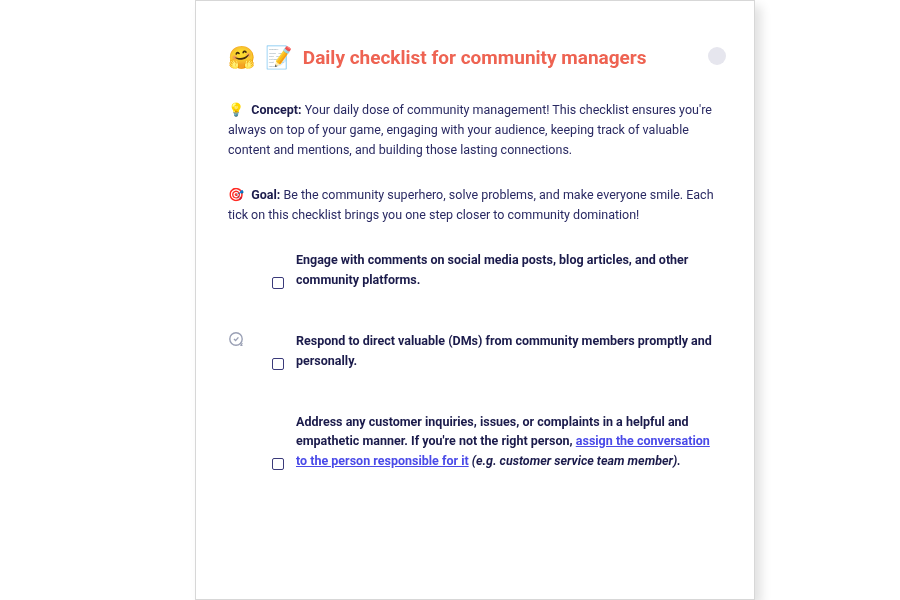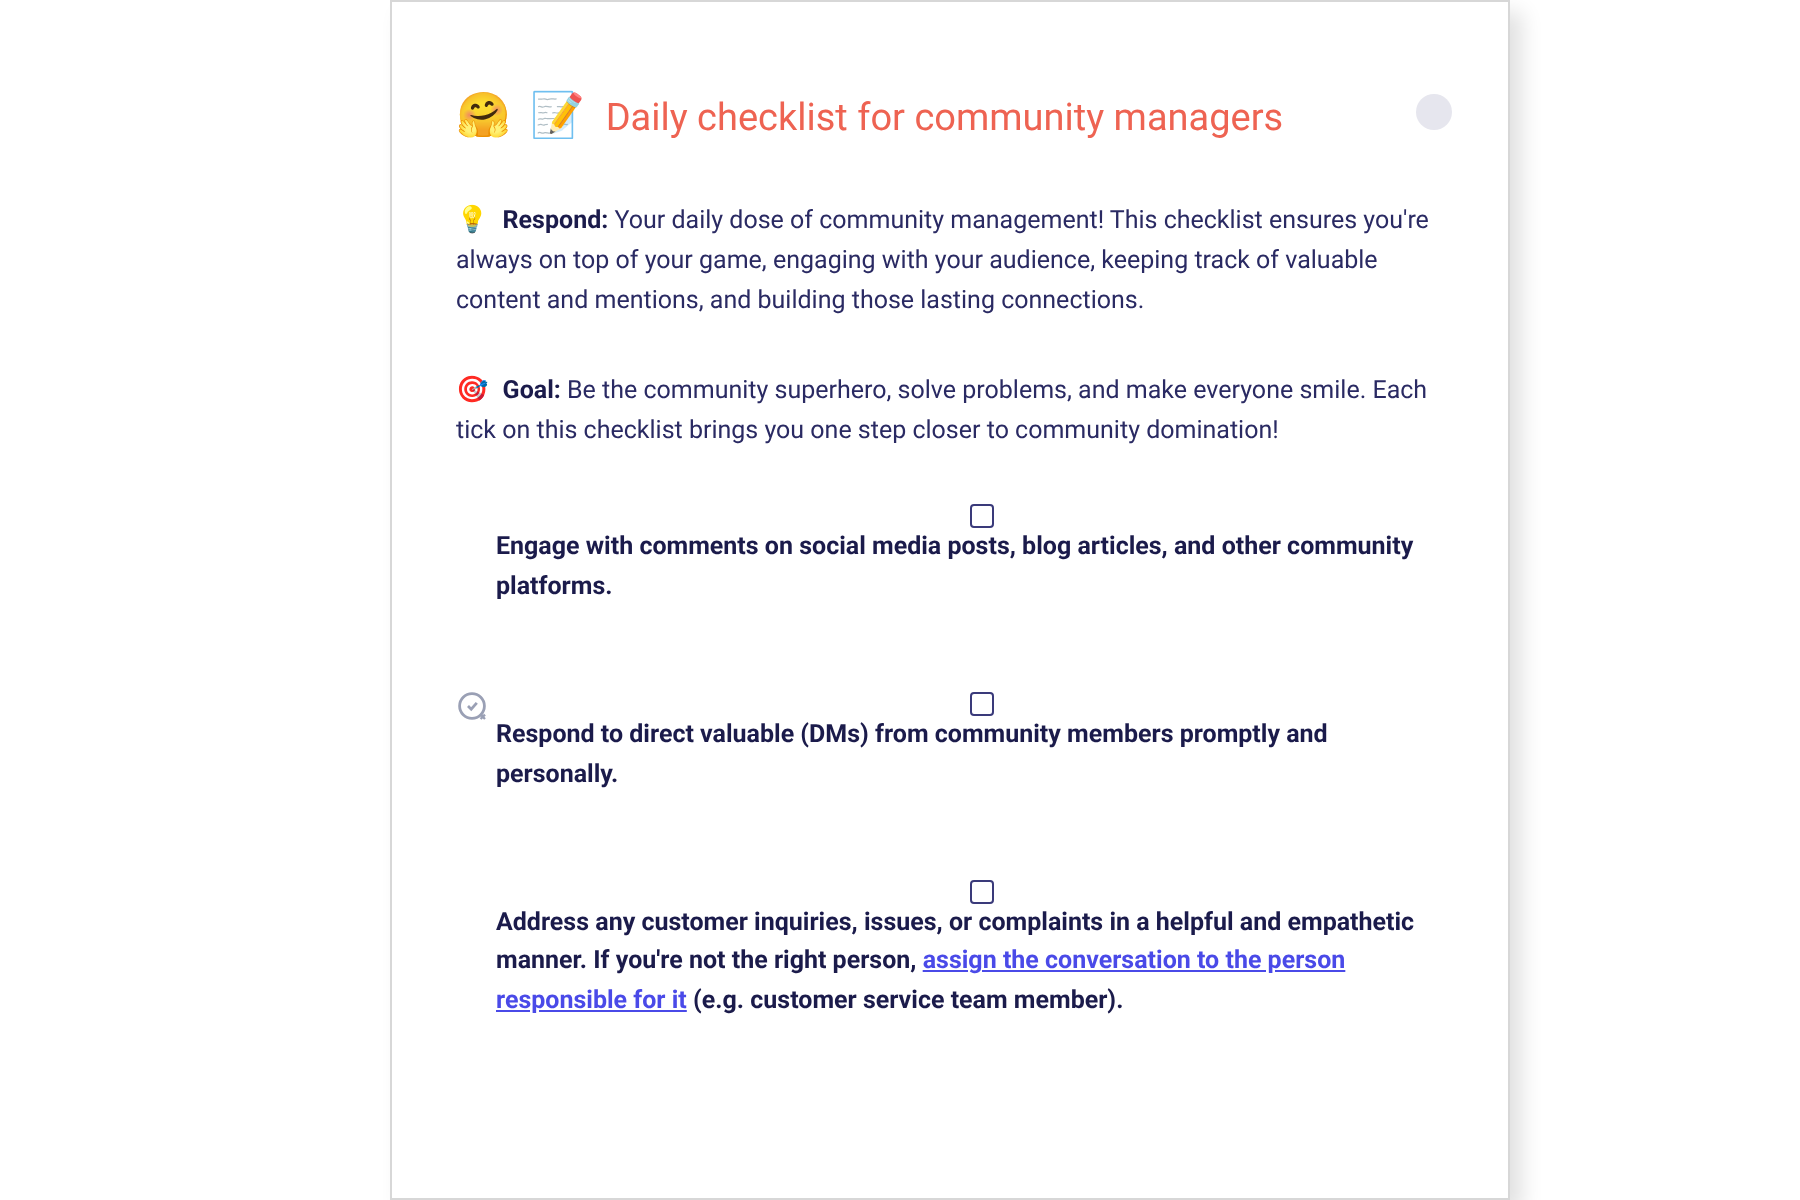--- a/index.html
+++ b/index.html
@@ -20,38 +20,37 @@
   .title-line {
     display: flex;
     align-items: center;
     gap: 10px;
     margin-bottom: 30px;
   }
   .title-line .emoji { font-size: 22px; }
   .title-text {
     color: #ee6352;
     font-size: 19px;
-    font-weight: 400;
+    font-weight: 700;
   }
   .para {
     font-size: 12.5px;
     line-height: 1.55;
     color: #2a2a63;
     margin-bottom: 26px;
   }
   .para .lead-emoji { font-size: 13px; margin-right: 4px; }
   .para .label { font-weight: 700; color: #1b1b4b; }
   .checklist { margin-top: 6px; }
   .check-item {
     display: flex;
-    align-items: center;
+    align-items: flex-end;
     padding: 0 0 0 20px;
     margin-bottom: 42px;
     position: relative;
-    flex-direction: column;
   }
   .gutter-icon {
     position: absolute;
     left: 0;
     top: 0;
     width: 16px; height: 16px;
     color: #9aa0b5;
   }
   .gutter-icon svg { width: 16px; height: 16px; display: block; }
   .checkbox {
@@ -69,21 +68,21 @@
     line-height: 1.55;
     font-weight: 700;
     color: #1b1b4b;
     flex: 1;
   }
   .check-text .link {
     color: #4a4ae8;
     text-decoration: underline;
     cursor: pointer;
   }
-  .check-text .tail { font-weight: 700; }
+  .check-text .tail { font-weight: 700; font-style: italic; }
   .avatar-dot {
     position: absolute;
     top: 46px;
     right: 28px;
     width: 18px; height: 18px;
     border-radius: 50%;
     background: #e6e6ee;
   }
 </style>
 </head>
@@ -94,21 +93,21 @@
   <div class="content">
 
     <div class="title-line">
       <span class="emoji">🤗</span>
       <span class="emoji">📝</span>
       <span class="title-text">Daily checklist for community managers</span>
     </div>
 
     <p class="para">
       <span class="lead-emoji">💡</span>
-      <span class="label">Respond:</span>
+      <span class="label">Concept:</span>
       <span>Your daily dose of community management! This checklist ensures you're always on top of your game, engaging with your audience, keeping track of valuable content and mentions, and building those lasting connections.</span>
     </p>
 
 
     <p class="para">
       <span class="lead-emoji">🎯</span>
       <span class="label">Goal:</span>
       <span>Be the community superhero, solve problems, and make everyone smile. Each tick on this checklist brings you one step closer to community domination!</span>
     </p>
 

